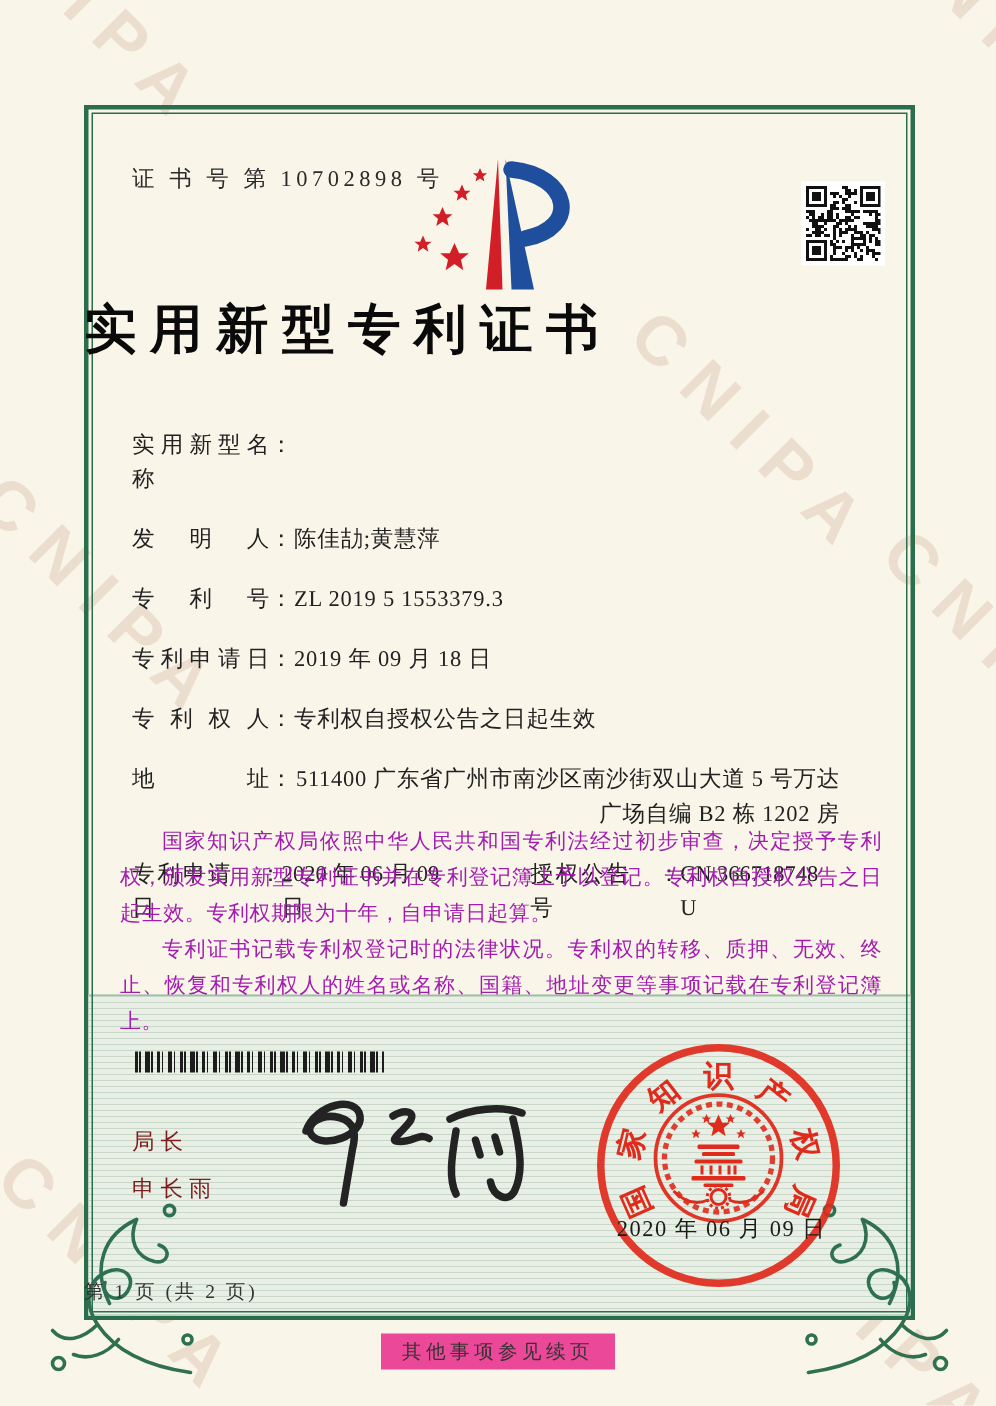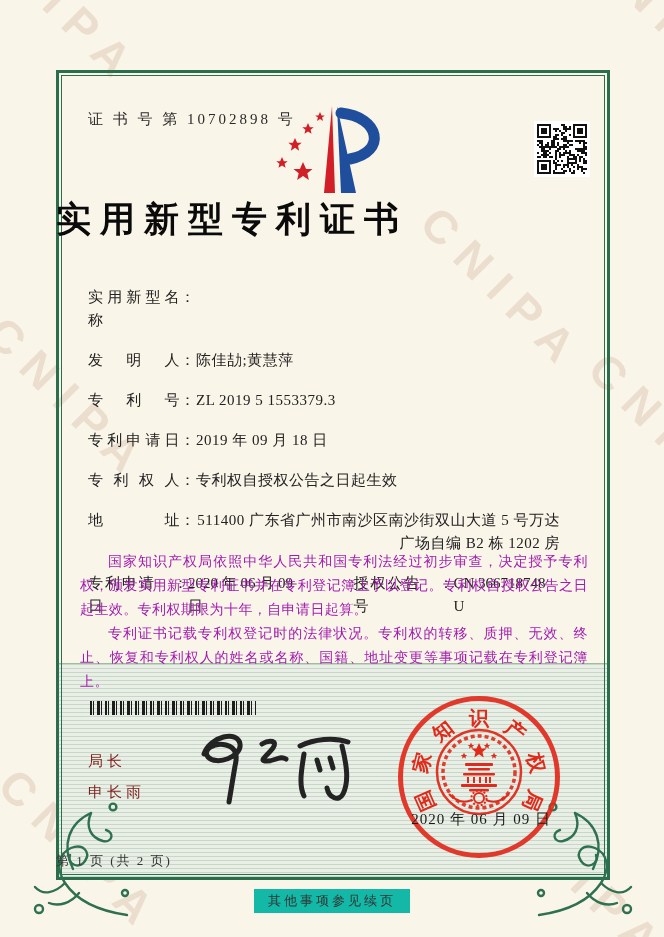--- a/index.html
+++ b/index.html
@@ -62,21 +62,21 @@
   .seal{position:absolute;left:398px;top:696px;width:162px;height:162px;z-index:5;}
   .seal-ring{position:absolute;inset:0;border:5px solid #e02a1c;border-radius:50%;opacity:.92;}
   .seal-char{position:absolute;left:50%;top:50%;width:22px;height:22px;margin:-11px 0 0 -11px;
              text-align:center;font-weight:bold;font-size:20px;color:#e02a1c;line-height:22px;}
   .seal-emblem{position:absolute;left:50%;top:47%;transform:translate(-50%,-50%);}
   .seal-date{position:absolute;left:-2px;top:114px;width:170px;text-align:center;
              font-size:15px;color:#1a1a1a;letter-spacing:1px;white-space:nowrap;z-index:6;}
 
   .page-info{position:absolute;left:56px;width:600px;top:852px;text-align:left;font-size:13px;
              letter-spacing:2px;color:#333;z-index:4;}
-  .footer-note{position:absolute;left:50%;transform:translateX(-50%);top:889px;background:#14b8a6;
+  .footer-note{position:absolute;left:50%;transform:translateX(-50%);top:889px;background:#ec4899;
                padding:3px 14px;font-size:13px;letter-spacing:3px;color:#333;z-index:4;}
 </style>
 </head>
 <body>
 
 <div class="page">
 
   <span class="wm" style="left:-46px;top:-24px;">CNIPA</span>
   <span class="wm" style="left:566px;top:-6px;">CNIPA</span>
   <span class="wm" style="left:398px;top:262px;">CNIPA</span>

